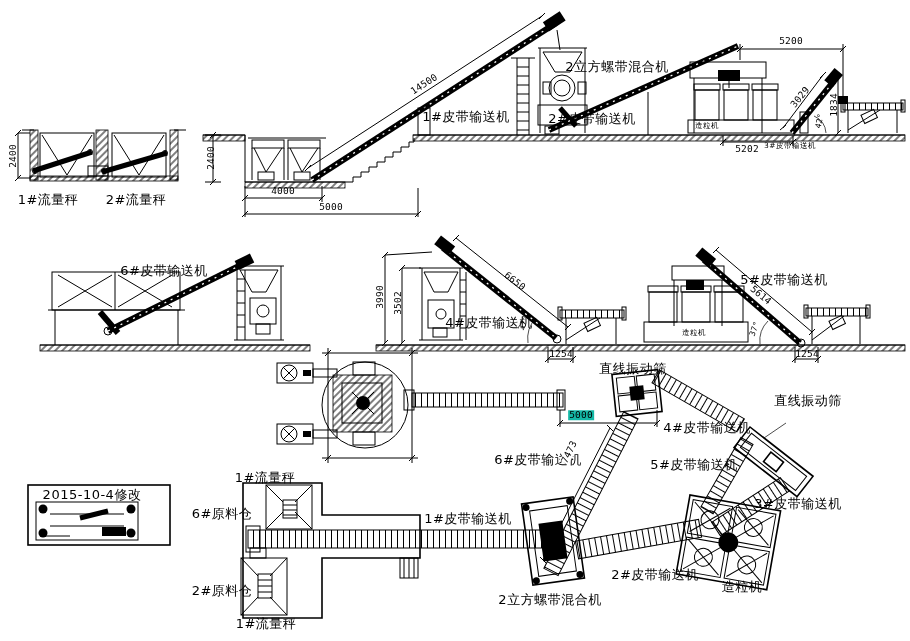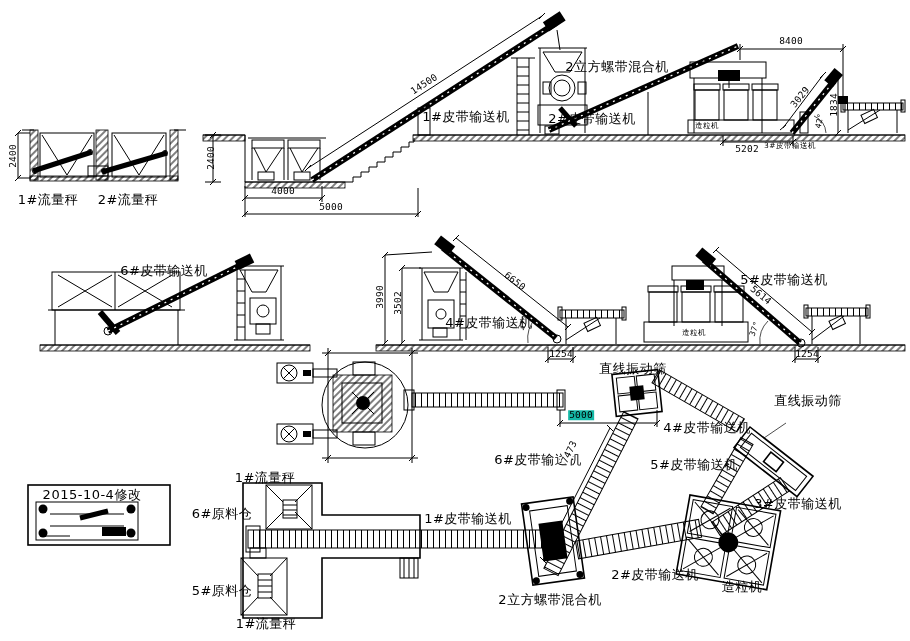--- a/index.html
+++ b/index.html
@@ -517,32 +517,32 @@
     <line x1="50" y1="514" x2="124" y2="514"></line>
         <line x1="50" y1="526" x2="124" y2="526"></line>
     <line class="belt2" x1="80" y1="518" x2="108" y2="511"></line>
     <rect class="fb" x="102" y="527" width="24" height="9"></rect>
     <line x1="45" y1="536" x2="70" y2="536"></line>
   </g>
 </svg>
 
 <div class="dim" style="left:13px;top:156px;transform:translate(-50%,-50%) rotate(-90deg)">2400</div>
 <div class="lbl" style="left:48px;top:199px">1#流量秤</div>
-<div class="lbl" style="left:128px;top:199px">2#流量秤</div>
+<div class="lbl" style="left:136px;top:199px">2#流量秤</div>
 
 <div class="dim" style="left:211px;top:158px;transform:translate(-50%,-50%) rotate(-90deg)">2400</div>
 <div class="dim" style="left:424px;top:84px;transform:translate(-50%,-50%) rotate(-33deg)">14500</div>
 <div class="lbl" style="left:466px;top:116px">1#皮带输送机</div>
 <div class="dim" style="left:283px;top:191px">4000</div>
 <div class="dim" style="left:331px;top:207px">5000</div>
 
 <div class="lbl" style="left:617px;top:66px">2立方螺带混合机</div>
 <div class="lbl" style="left:592px;top:118px">2#皮带输送机</div>
 
-<div class="dim" style="left:791px;top:41px">8400</div>
+<div class="dim" style="left:791px;top:41px">5200</div>
 <div class="lbl sm" style="left:707px;top:126px">造粒机</div>
 <div class="dim" style="left:800px;top:97px;transform:translate(-50%,-50%) rotate(-51deg)">3029</div>
 <div class="dim" style="left:834px;top:105px;transform:translate(-50%,-50%) rotate(-90deg)">1834</div>
 <div class="dim" style="left:820px;top:121px;transform:translate(-50%,-50%) rotate(-78deg);font-size:8px">42°</div>
 <div class="dim" style="left:747px;top:149px">5202</div>
 <div class="lbl sm" style="left:790px;top:146px">3#皮带输送机</div>
 
 <div class="lbl" style="left:164px;top:270px">6#皮带输送机</div>
 <div class="dim" style="left:380px;top:297px;transform:translate(-50%,-50%) rotate(-90deg)">3990</div>
 <div class="dim" style="left:398px;top:303px;transform:translate(-50%,-50%) rotate(-90deg)">3502</div>
@@ -562,20 +562,20 @@
 <div class="lbl" style="left:538px;top:459px">6#皮带输送机</div>
 <div class="dim" style="left:569px;top:452px;transform:translate(-50%,-50%) rotate(-64deg);background:#fff">7473</div>
 <div class="lbl" style="left:707px;top:427px">4#皮带输送机</div>
 <div class="lbl" style="left:694px;top:464px">5#皮带输送机</div>
 <div class="lbl" style="left:808px;top:400px">直线振动筛</div>
 <div class="lbl" style="left:798px;top:503px">3#皮带输送机</div>
 
 <div class="lbl" style="left:92px;top:494px;transform:translate(-50%,-50%)">2015-10-4修改</div>
 <div class="lbl" style="left:265px;top:477px">1#流量秤</div>
 <div class="lbl" style="left:222px;top:513px">6#原料仓</div>
-<div class="lbl" style="left:222px;top:590px">5#原料仓</div>
+<div class="lbl" style="left:222px;top:590px">2#原料仓</div>
 <div class="lbl" style="left:266px;top:623px">1#流量秤</div>
 <div class="lbl" style="left:468px;top:518px">1#皮带输送机</div>
 <div class="lbl" style="left:550px;top:599px">2立方螺带混合机</div>
 <div class="lbl" style="left:655px;top:574px">2#皮带输送机</div>
 <div class="lbl" style="left:742px;top:586px">造粒机</div>
 
 </div>
 
 </body></html>

